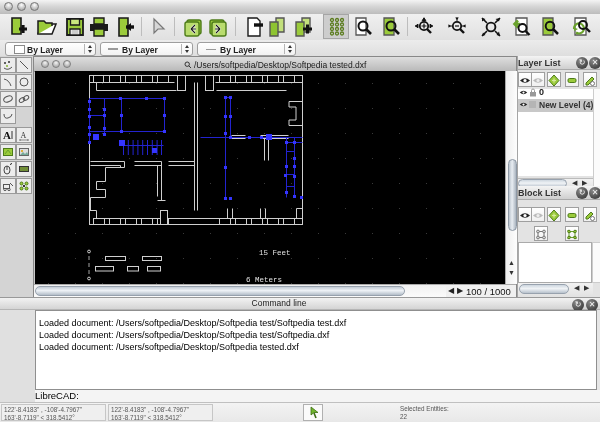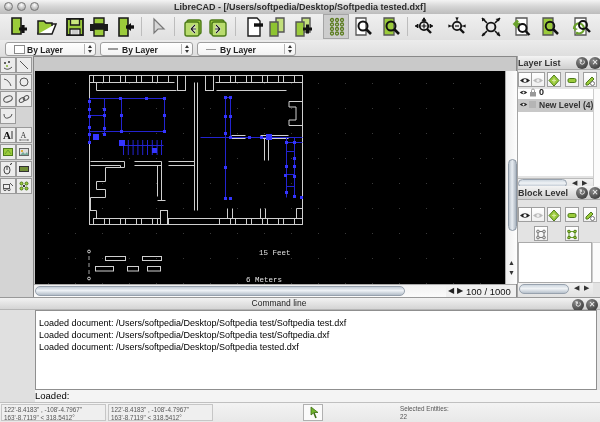--- a/index.html
+++ b/index.html
@@ -40,21 +40,20 @@
 #cmdinput{left:35px;top:390px;width:565px;height:12px;background:#f4f4f4;font-size:9.5px;color:#000;}
 #statusbar{left:0;top:402px;width:600px;height:20px;background:linear-gradient(#f3f3f3,#e8e8e8);border-top:1px solid #c0c0c0;box-sizing:border-box;}
 .coordbox{position:absolute;top:1px;height:17px;background:#efefef;border:1px solid #c6c6c6;box-sizing:border-box;font-size:6.3px;color:#555;line-height:8px;padding:1px 0 0 2px;white-space:nowrap;}
 #selbtn{position:absolute;left:303px;top:1px;width:20px;height:17px;background:#fafafa;border:1px solid #b0b0b0;box-sizing:border-box;}
 #seltxt{position:absolute;left:400px;top:2px;font-size:6.3px;color:#555;line-height:8px;}
 </style></head><body>
 <div class="abs" id="titlebar">
   <div class="tl" style="left:4px"></div>
     <div class="tl" style="left:17px"></div>
     <div class="tl" style="left:30px"></div>
-  <div id="title">LibreCAD - [/Users/softpedia/Desktop/Softpedia tested.dxf]</div>
 </div>
 <div class="abs" id="toolbar1">
 <svg class="tbi" style="left:8px" viewBox="0 0 22 22">
       <path d="M4 2h9v16H4z" fill="#9bcb3b" stroke="#1a1a1a" stroke-width="1.6"></path>
       <path d="M11 13h8M15 9v8" stroke="#111" stroke-width="3.2"></path>
     </svg>
 <svg class="tbi" style="left:36px" viewBox="0 0 22 22">
       <path d="M2 18 5 8h15l-4 10z" fill="#fff" stroke="#1a1a1a" stroke-width="1.5"></path>
       <path d="M2 18V5h6l2 2h6v3" fill="#9bcb3b" stroke="#1a1a1a" stroke-width="1.5"></path>
     </svg>
@@ -249,20 +248,29 @@
         </svg></div>
 <div class="pcell" style="left:16px;top:122px"><svg width="14" height="14" viewBox="0 0 14 14">
           <circle cx="4.5" cy="4.5" r="1.5" fill="#9bcb3b" stroke="#4d7b19"></circle>
           <circle cx="9.5" cy="4.5" r="1.5" fill="#9bcb3b" stroke="#4d7b19"></circle>
           <circle cx="4.5" cy="9.5" r="1.5" fill="#9bcb3b" stroke="#4d7b19"></circle>
           <circle cx="9.5" cy="9.5" r="1.5" fill="#9bcb3b" stroke="#4d7b19"></circle>
           <path d="M6 6l2 2M8 6 6 8" stroke="#333"></path>
         </svg></div>
   </div>
   <div class="abs" id="mdi">
+    <div id="mdititle">
+      <div class="mtl" style="left:7px"></div>
+        <div class="mtl" style="left:18px"></div>
+        <div class="mtl" style="left:29px"></div>
+      <div id="mdipath"><svg width="8" height="8" viewBox="0 0 8 8" style="vertical-align:-1px">
+            <circle cx="3.2" cy="3.2" r="2.2" fill="none" stroke="#333"></circle>
+            <path d="M4.8 4.8 7 7" stroke="#333"></path>
+          </svg> /Users/softpedia/Desktop/Softpedia tested.dxf</div>
+    </div>
     <svg id="canvas" style="position:absolute;left:1px;top:14px" width="470" height="213" viewBox="0 0 470 213">
 <defs>
           <pattern id="gd" width="27" height="25" patternUnits="userSpaceOnUse">
             <rect x="13" y="12" width="1" height="1" fill="#3a3a3a"></rect>
           </pattern>
         </defs>
 <rect width="470" height="213" fill="#000"></rect>
 <rect width="470" height="213" fill="url(#gd)"></rect>
 <g stroke="#cfcfcf" fill="none" stroke-width="1">
 <rect x="54.5" y="4.5" width="213" height="149"></rect>
@@ -430,21 +438,21 @@
         </svg>
       <div style="position:absolute;left:11px;top:2px;width:7px;height:7px;background:#b5b5b5;"></div>
       <span style="position:absolute;left:21px;top:0.5px;white-space:nowrap;font-size:8.5px;">New Level (4)</span>
     </div>
     <div style="position:absolute;left:0;top:122px;width:75px;height:10px;background:linear-gradient(#f2f2f2,#e4e4e4);border-top:1px solid #bbb;box-sizing:border-box;">
       <div style="position:absolute;left:0px;top:0px;width:49px;height:9px;border-radius:4.5px;background:linear-gradient(#cdd6df,#f0f3f6 45%,#b8c2cd);border:1px solid #98a2ae;box-sizing:border-box;"></div>
       <div style="position:absolute;left:54px;top:0px;font-size:7px;color:#333;">◀</div>
         <div style="position:absolute;left:64px;top:0px;font-size:7px;color:#333;">▶</div>
     </div>
     <div class="phead" style="top:130px">
-        <div class="pt">Block Level</div>
+        <div class="pt">Block List</div>
         <div class="pbtn" style="left:58px;top:1px">↻</div>
         <div class="pbtn" style="left:71px;top:1px">✕</div>
       </div>
     <div class="tbtn" style="left:0;top:151px"><svg width="12" height="13" viewBox="0 0 12 13">
           <path d="M1 6.5q5-4.5 10 0q-5 4.5-10 0z" fill="#222"></path>
           <circle cx="6" cy="6.5" r="1.6" fill="#fff"></circle>
         </svg></div>
     <div class="tbtn" style="left:13px;top:151px"><svg width="12" height="13" viewBox="0 0 12 13">
           <path d="M1 6.5q5-4.5 10 0q-5 4.5-10 0z" fill="#bbb"></path>
           <circle cx="6" cy="6.5" r="1.6" fill="#eee"></circle>
@@ -482,21 +490,21 @@
       <div style="position:absolute;left:56px;top:1px;font-size:7px;color:#333;">◀</div>
         <div style="position:absolute;left:66px;top:1px;font-size:7px;color:#333;">▶</div>
     </div>
   </div>
 </div>
 <div class="abs" id="cmdheader">Command line
   <div class="pbtn" style="left:572px;top:1px">↻</div><div class="pbtn" style="left:586px;top:1px">✕</div>
 </div>
 <div class="abs" id="cmdgutter"></div>
 <div class="abs" id="cmdbox">Loaded document: /Users/softpedia/Desktop/Softpedia test/Softpedia test.dxf<br>Loaded document: /Users/softpedia/Desktop/Softpedia test/Softpedia.dxf<br>Loaded document: /Users/softpedia/Desktop/Softpedia tested.dxf</div>
-<div class="abs" id="cmdinput">Loaded:</div>
+<div class="abs" id="cmdinput">LibreCAD:</div>
 <div class="abs" id="statusbar">
   <div class="coordbox" style="left:1px;width:105px;">122'-8.4183" , -108'-4.7967"<br>163'-8.7119" &lt; 318.5412°</div>
   <div class="coordbox" style="left:108px;width:105px;">122'-8.4183" , -108'-4.7967"<br>163'-8.7119" &lt; 318.5412°</div>
   <div id="selbtn"><svg width="18" height="15" viewBox="0 0 18 15">
         <path d="M7 2v8l3-2.5 4 0z" fill="#6fb52c" stroke="#3c6c12" stroke-width="0.8"></path>
         <path d="M10 8l2 5" stroke="#3c6c12" stroke-width="1.6"></path>
       </svg></div>
   <div id="seltxt">Selected Entities:<br>22</div>
 </div>
 

